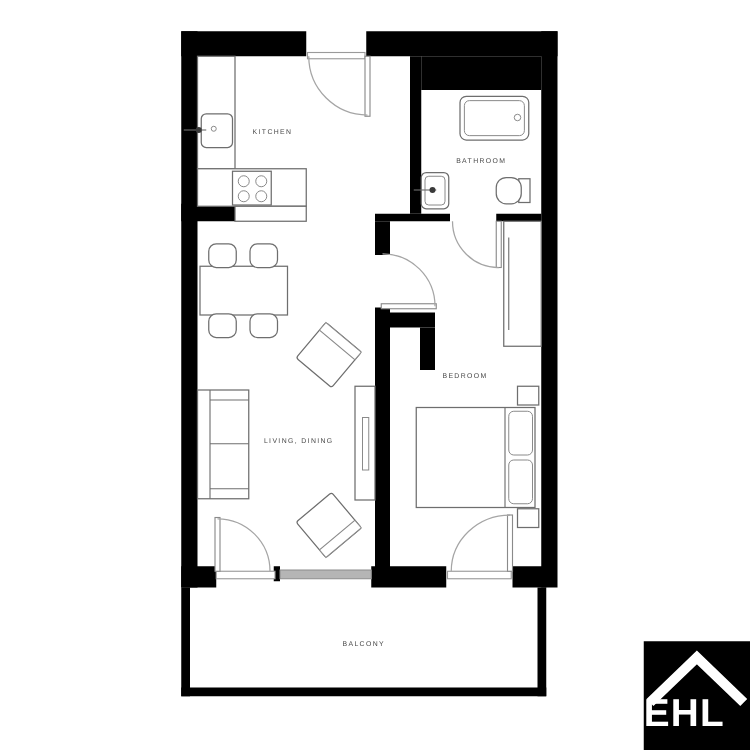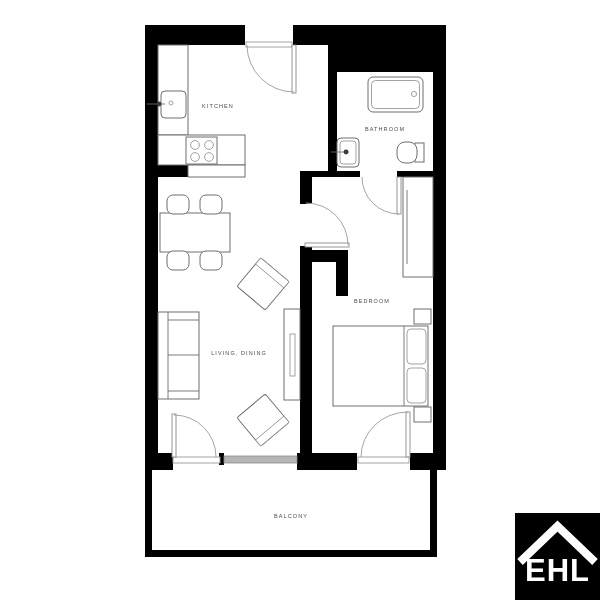--- a/index.html
+++ b/index.html
@@ -30,21 +30,21 @@
     position:absolute;transform:translate(-50%,-50%);
     font-size:5.5px;letter-spacing:1.1px;color:var(--label);
     white-space:nowrap;font-weight:400;
   }
   #logo{
     position:absolute;left:515px;top:513px;width:85px;height:87px;
     background:var(--logo-bg);
   }
   #logo .roof{position:absolute;left:0;top:0;}
   #logo .logo-text{
-    position:absolute;left:0;top:42px;width:85px;text-align:center;
+    position:absolute;left:0;top:42px;width:85px;
     color:var(--logo-fg);font-weight:bold;font-size:31px;line-height:1;
     letter-spacing:1px;font-family:"Liberation Sans",sans-serif;
   }
 </style>
 </head>
 <body>
 
 <div id="stage">
 
   <svg class="plan" width="600" height="600" viewBox="0 0 600 600">

